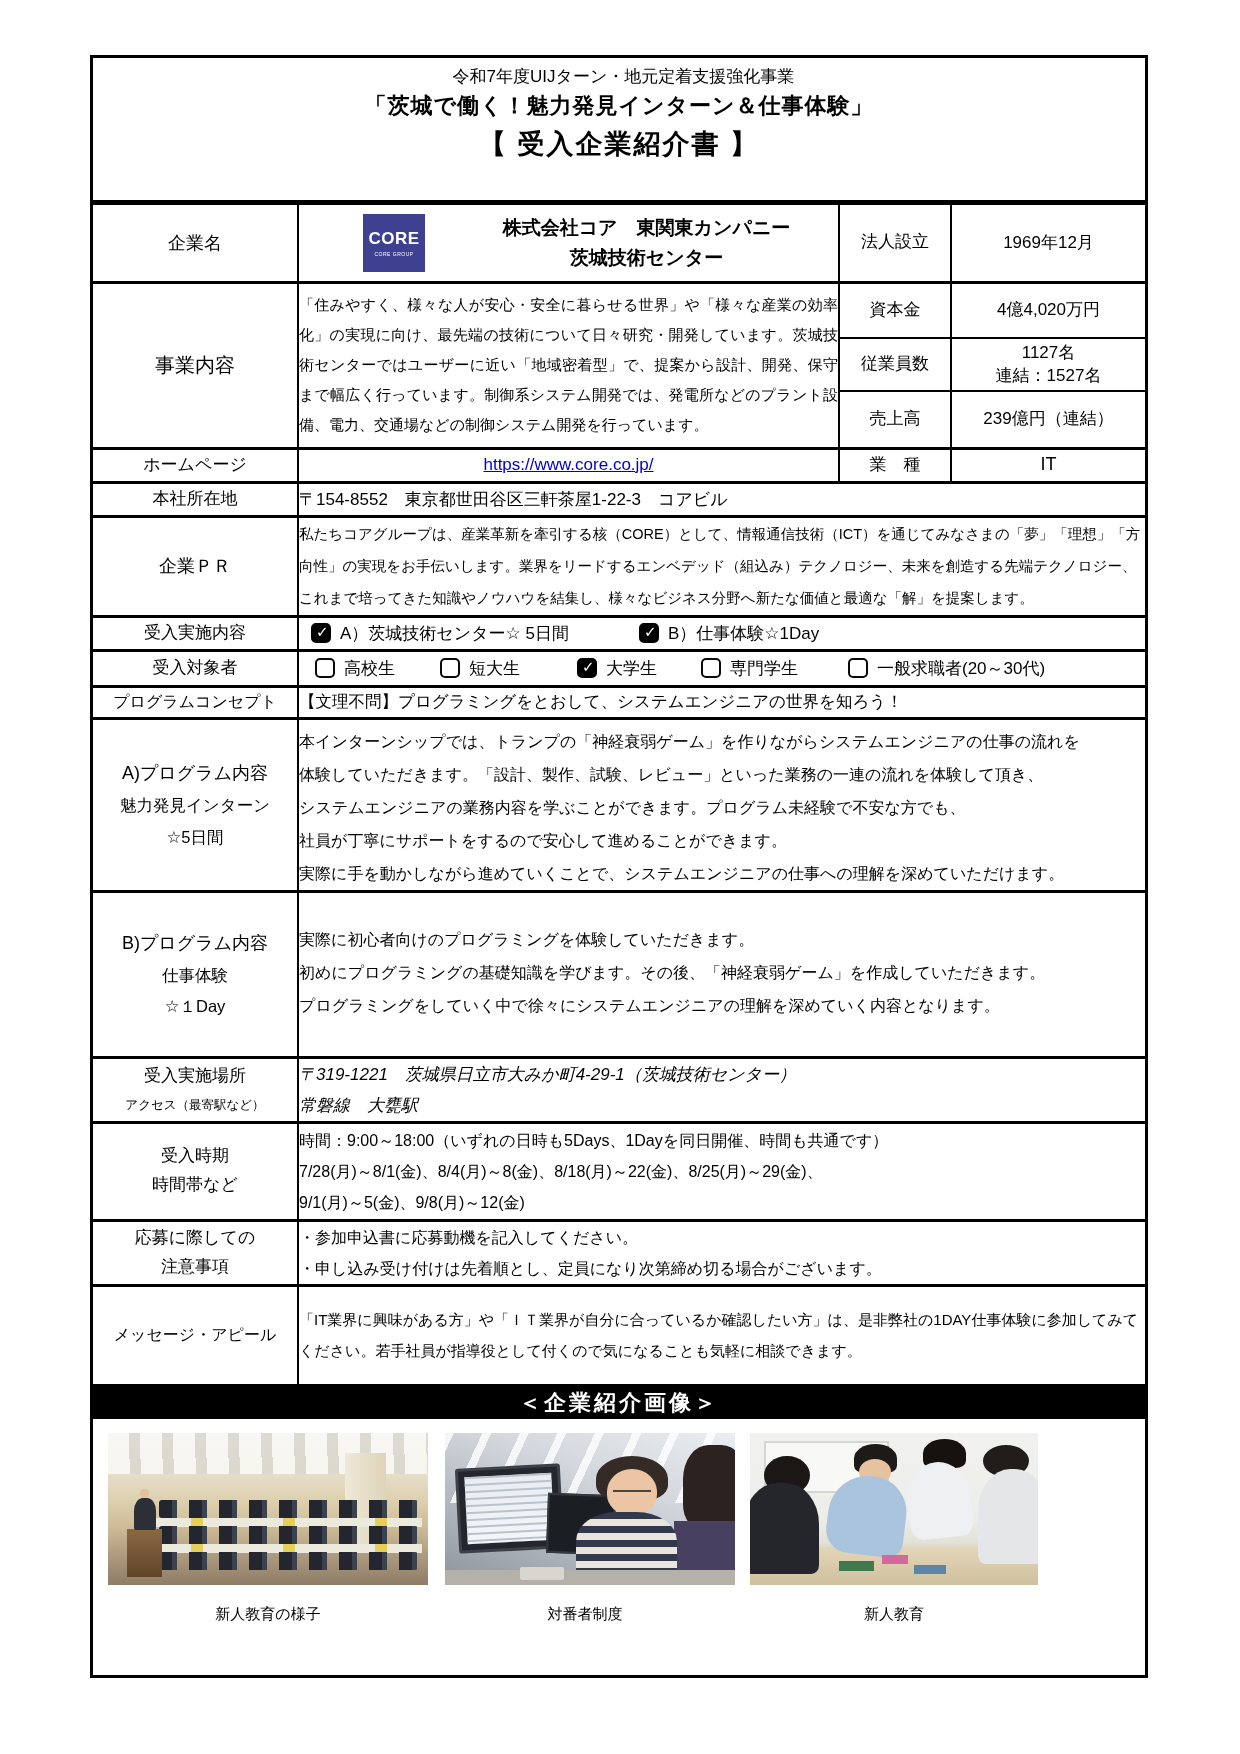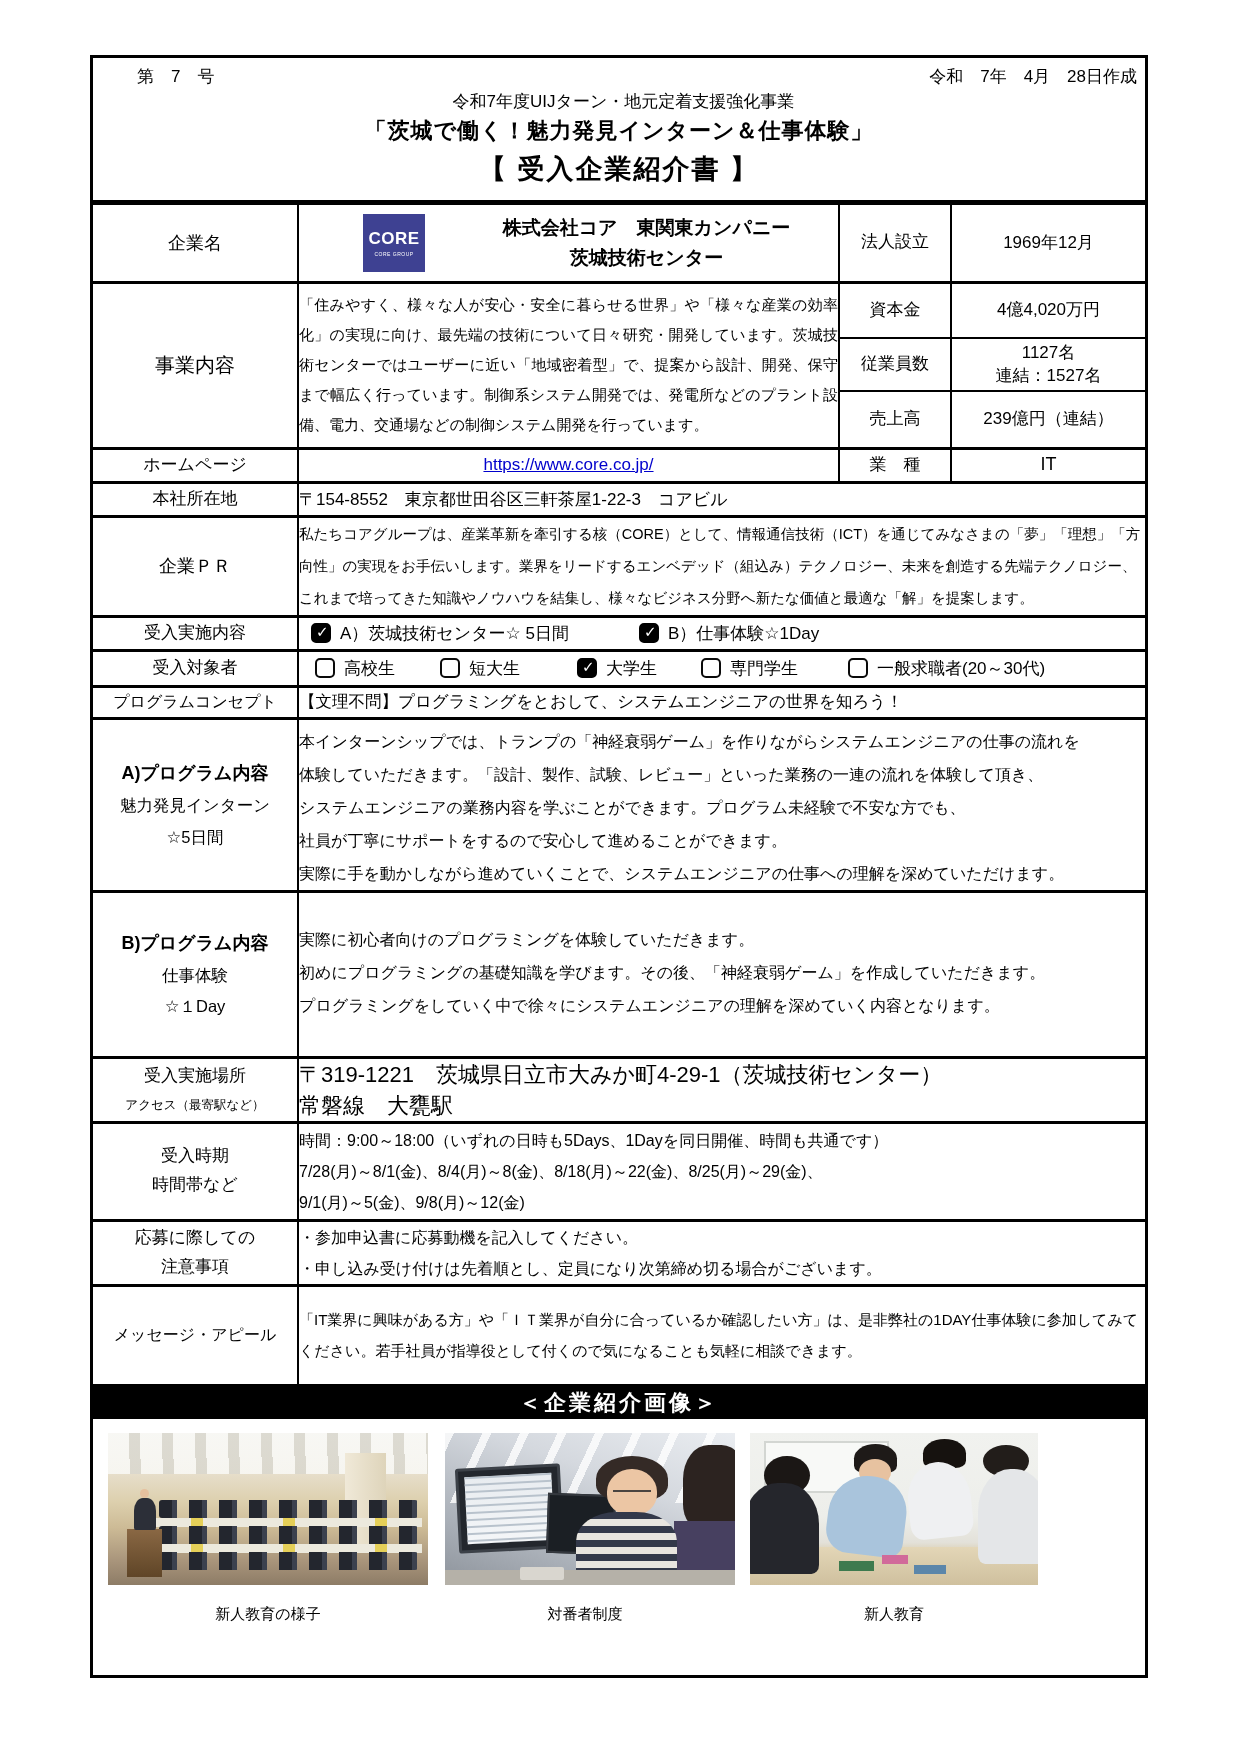--- a/index.html
+++ b/index.html
@@ -22,42 +22,42 @@
   .doc-table tr.thick > td{border-top-width:3px;}
   .lbl{text-align:center;font-size:18px;line-height:1.35;}
   .lbl .sub{font-size:12.5px;margin-top:9px;}
   .lbl .sub2{font-size:17px;margin-top:6px;}
   .val{text-align:center;font-size:17px;line-height:1.3;}
   .content{padding:0 10px;}
   .desc{font-size:15px;line-height:30px;text-align:justify;}
   .prtxt{font-size:14.5px;line-height:32px;}
   .line16{font-size:16px;line-height:33px;}
   .line16s{font-size:16px;line-height:31px;}
-  .addr{font-size:22px;line-height:31px;}
+  .addr{font-size:17px;line-height:31px;font-style:italic;}
   .concept{font-size:16.5px;}
   .hq{font-size:17px;}
   a.link{color:#0000cc;text-decoration:underline;font-size:17px;}
 
   
   .cmp{display:flex;align-items:center;padding-left:64px;}
   .logo{width:62px;height:58px;background:#3e4192;color:#fff;flex:none;
         display:flex;flex-direction:column;align-items:center;justify-content:center;}
   .logo .l1{font-size:17px;font-weight:bold;letter-spacing:.5px;}
   .logo .l2{font-size:5px;letter-spacing:.5px;margin-top:2px;}
   .cmp-name{flex:1;text-align:center;margin-left:30px;font-weight:bold;font-size:19px;line-height:1.55;}
 
   
   .cb-row{display:flex;align-items:center;padding-left:12px;}
   .cb-group{display:inline-flex;align-items:center;gap:9px;font-size:17px;white-space:nowrap;}
   .cb{display:inline-block;width:20px;height:20px;border:2.5px solid #0a0a0a;border-radius:5px;
       background:#fff;box-sizing:border-box;position:relative;flex:none;}
   .cb.checked{background:#000;border-color:#000;}
   .cb.checked::after{content:"✓";position:absolute;left:3px;top:-2px;color:#fff;font-size:15px;font-weight:bold;}
 
-  .plabel1{font-weight:bold;font-size:18px;}
+  .plabel1{font-weight:normal;font-size:18px;}
   .plabel2{font-size:16.5px;margin-top:9px;}
   .plabel3{font-size:16.5px;margin-top:9px;}
 
   
   .banner{background:#000;color:#fff;text-align:center;font-size:22px;font-weight:bold;
           height:33px;line-height:33px;letter-spacing:3px;}
   .gallery{position:relative;height:256px;background:#fff;}
   .photo{position:absolute;top:14px;height:152px;overflow:hidden;}
   .caption{position:absolute;top:186px;font-size:15px;text-align:center;}
 
@@ -125,24 +125,20 @@
   .p3-b1{position:absolute;left:31%;bottom:9%;width:12%;height:7%;background:#3e7a4e;}
   .p3-b2{position:absolute;left:46%;bottom:14%;width:9%;height:6%;background:#d16a9a;}
   .p3-b3{position:absolute;left:57%;bottom:7%;width:11%;height:6%;background:#5b86aa;}
 </style>
 </head>
 <body>
 
 <div class="doc">
 
   <div class="hdr">
-    <div class="h-top">
-      <span>第　7　号</span>
-      <span>令和　7年　4月　28日作成</span>
-    </div>
     <div class="h-line1">令和7年度UIJターン・地元定着支援強化事業</div>
     <div class="h-line2">「茨城で働く！魅力発見インターン＆仕事体験」</div>
     <div class="h-title">【 受入企業紹介書 】</div>
   </div>
 
   <table class="doc-table">
     <colgroup>
         <col style="width:205px">
         <col style="width:541px">
         <col style="width:112px">

